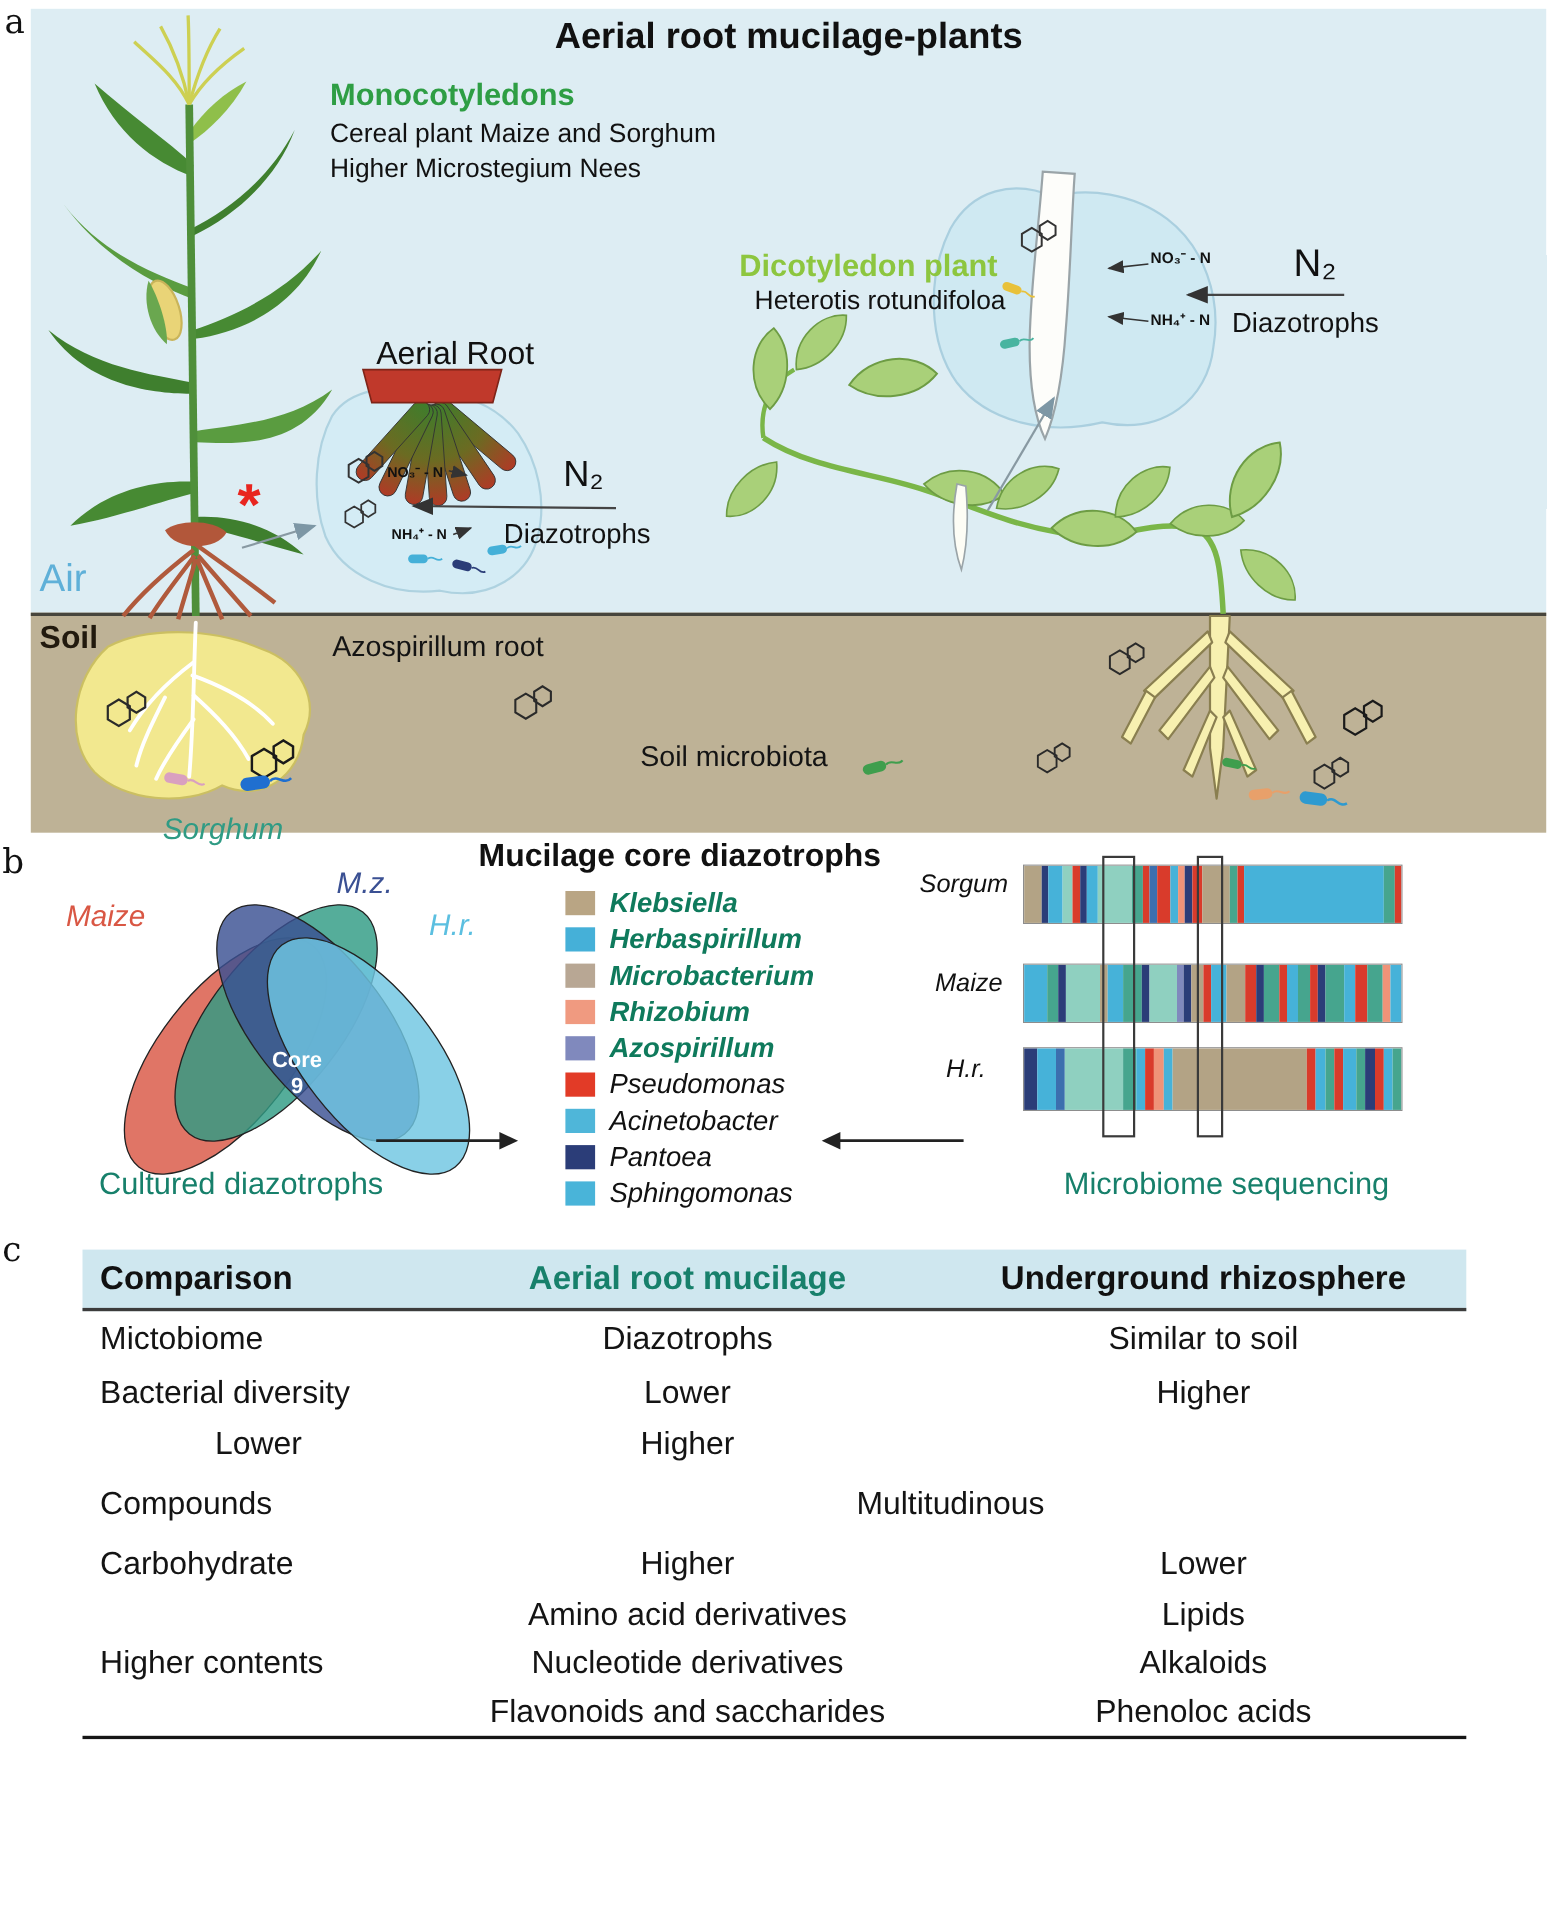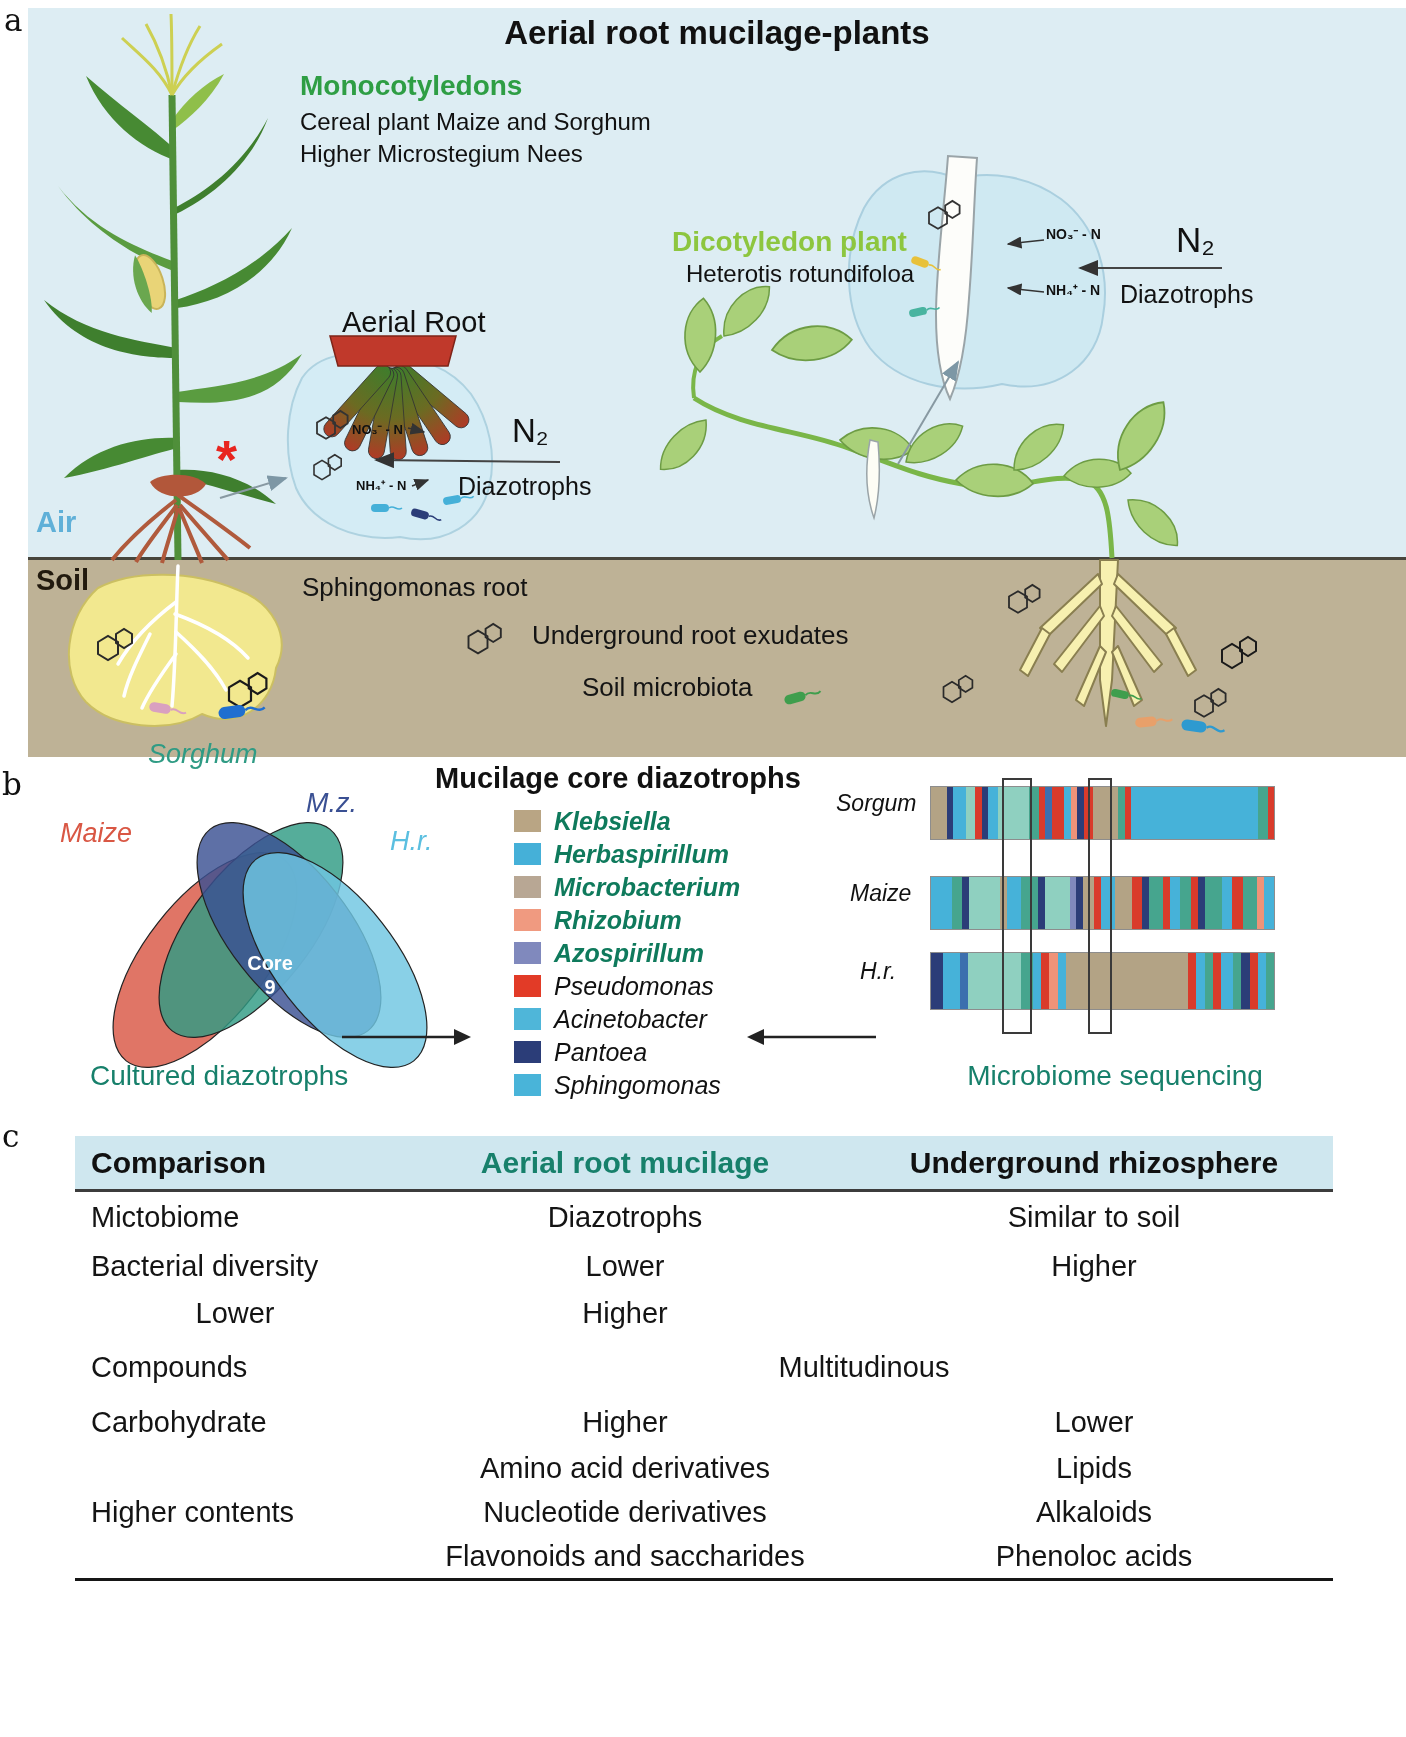--- a/index.html
+++ b/index.html
@@ -26,21 +26,21 @@
   .t-dicot-h { position:absolute; left:672px; top:226px; font-size:28px; font-weight:bold; color:#8dc63f; }
   .t-dicot-s { position:absolute; left:686px; top:260px; font-size:24px; }
   .t-n2-l    { position:absolute; left:512px; top:412px; font-size:33px; }
   .t-diaz-l  { position:absolute; left:458px; top:472px; font-size:25px; }
   .t-no3-l   { position:absolute; left:352px; top:420px; font-size:13px; font-weight:bold; }
   .t-nh4-l   { position:absolute; left:356px; top:476px; font-size:13px; font-weight:bold; }
   .t-n2-r    { position:absolute; left:1176px; top:220px; font-size:35px; }
   .t-diaz-r  { position:absolute; left:1120px; top:280px; font-size:25px; }
   .t-no3-r   { position:absolute; left:1046px; top:224px; font-size:14px; font-weight:bold; }
   .t-nh4-r   { position:absolute; left:1046px; top:280px; font-size:14px; font-weight:bold; }
-  .t-air     { position:absolute; left:36px; top:506px; font-size:29px; font-weight:bold; color:#5fb0d8; }
+  .t-air     { position:absolute; left:36px; top:506px; font-size:35px; font-weight:normal; color:#5fb0d8; }
   .t-soil    { position:absolute; left:36px; top:564px; font-size:29px; font-weight:bold; color:#221a0e; }
   .t-uroot   { position:absolute; left:302px; top:572px; font-size:26px; color:#141414; }
   .t-exud    { position:absolute; left:532px; top:620px; font-size:26px; color:#141414; }
   .t-micro   { position:absolute; left:582px; top:672px; font-size:26px; color:#141414; }
   .t-star    { position:absolute; left:216px; top:428px; font-size:54px; font-weight:bold; color:#e8251f; }
 
   
   .venn { position:absolute; left:55px; top:800px; }
   .venn-core { fill:#fff; font-size:20px; font-weight:bold; font-family:"Liberation Sans",sans-serif; }
   .t-sorghum { position:absolute; left:148px; top:739px; font-size:27px; font-style:italic; color:#2f9b84; }
@@ -261,22 +261,21 @@
   <span class="abs t-n2-l">N₂</span>
   <span class="abs t-diaz-l">Diazotrophs</span>
   <span class="abs t-no3-l">NO₃⁻ - N</span>
   <span class="abs t-nh4-l">NH₄⁺ - N</span>
   <span class="abs t-n2-r">N₂</span>
   <span class="abs t-diaz-r">Diazotrophs</span>
   <span class="abs t-no3-r">NO₃⁻ - N</span>
   <span class="abs t-nh4-r">NH₄⁺ - N</span>
   <span class="abs t-air">Air</span>
   <span class="abs t-soil">Soil</span>
-  <span class="abs t-uroot">Sphingomonas root</span>
-  <span class="abs t-exud">Underground root exudates</span>
+  <span class="abs t-uroot">Azospirillum root</span>
   <span class="abs t-micro">Soil microbiota</span>
   <span class="abs t-star">*</span>
 
   <svg class="venn" width="430" height="280" viewBox="0 0 430 280">
     <g stroke="#222" stroke-width="1.2" fill-opacity="0.82">
       <ellipse cx="150" cy="160" rx="128" ry="60" transform="rotate(-52 150 160)" fill="#d95744"></ellipse>
       <ellipse cx="196" cy="130" rx="128" ry="60" transform="rotate(-52 196 130)" fill="#2f9b84"></ellipse>
       <ellipse cx="234" cy="130" rx="128" ry="60" transform="rotate(52 234 130)" fill="#3a5093"></ellipse>
       <ellipse cx="280" cy="160" rx="128" ry="60" transform="rotate(52 280 160)" fill="#6fc6e2"></ellipse>
     </g>

